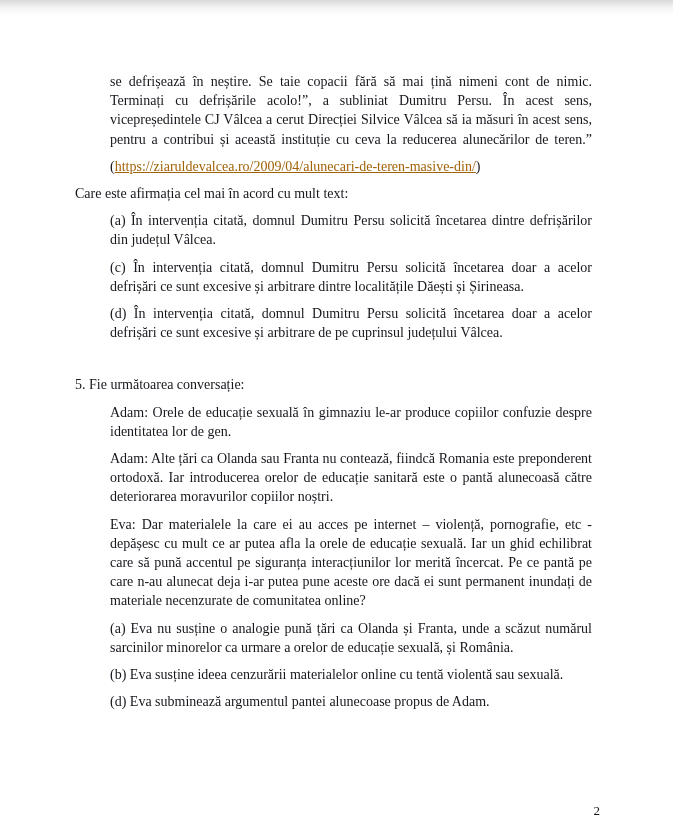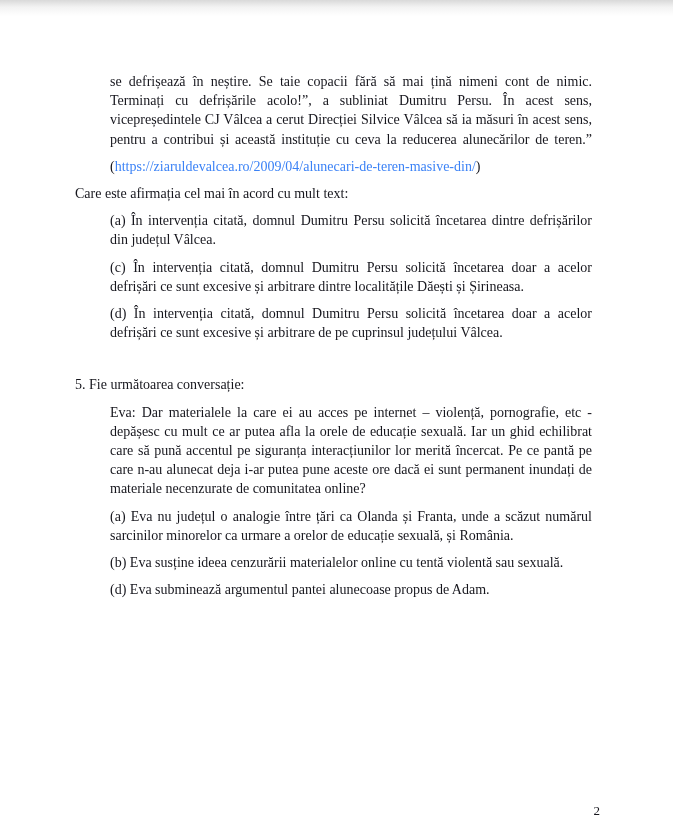--- a/index.html
+++ b/index.html
@@ -41,21 +41,22 @@
   .stretch-last {
     text-align-last: justify;
   }
   .single-line {
     text-align: left;
   }
   .link-line {
     text-align: left;
   }
   a.doc-link {
-    color: #3b82f6;
+    color: #a16207;
+    text-decoration: underline;
     cursor: pointer;
   }
   .section-gap {
     height: 17px;
   }
   .page-number {
     position: absolute;
     top: 801px;
     right: 73px;
     font-size: 13px;
@@ -77,23 +78,25 @@
     <p class="para single-line">Care este afirmația cel mai în acord cu mult text:</p>
 
     <p class="para indent">(a) În intervenția citată, domnul Dumitru Persu solicită încetarea dintre defrișărilor din județul Vâlcea.</p>
     <p class="para indent">(c) În intervenția citată, domnul Dumitru Persu solicită încetarea doar a acelor defrișări ce sunt excesive și arbitrare dintre localitățile Dăești și Șirineasa.</p>
     <p class="para indent">(d) În intervenția citată, domnul Dumitru Persu solicită încetarea doar a acelor defrișări ce sunt excesive și arbitrare de pe cuprinsul județului Vâlcea.</p>
 
     <div class="section-gap"></div>
 
     <p class="para single-line">5. Fie următoarea conversație:</p>
 
+    <p class="para indent">Adam: Orele de educație sexuală în gimnaziu le-ar produce copiilor confuzie despre identitatea lor de gen.</p>
+    <p class="para indent">Adam: Alte țări ca Olanda sau Franta nu contează, fiindcă Romania este preponderent ortodoxă. Iar introducerea orelor de educație sanitară este o pantă alunecoasă către deteriorarea moravurilor copiilor noștri.</p>
     <p class="para indent">Eva: Dar materialele la care ei au acces pe internet – violență, pornografie, etc - depășesc cu mult ce ar putea afla la orele de educație sexuală. Iar un ghid echilibrat care să pună accentul pe siguranța interacțiunilor lor merită încercat. Pe ce pantă pe care n-au alunecat deja i-ar putea pune aceste ore dacă ei sunt permanent inundați de materiale necenzurate de comunitatea online?</p>
 
 
-    <p class="para indent">(a) Eva nu județul o analogie între țări ca Olanda și Franta, unde a scăzut numărul sarcinilor minorelor ca urmare a orelor de educație sexuală, și România.</p>
+    <p class="para indent">(a) Eva nu susține o analogie pună țări ca Olanda și Franta, unde a scăzut numărul sarcinilor minorelor ca urmare a orelor de educație sexuală, și România.</p>
     <p class="para indent">(b) Eva susține ideea cenzurării materialelor online cu tentă violentă sau sexuală.</p>
     <p class="para indent">(d) Eva subminează argumentul pantei alunecoase propus de Adam.</p>
 
   </div>
 
   <div class="page-number">2</div>
 </div>
 
 </body></html>

